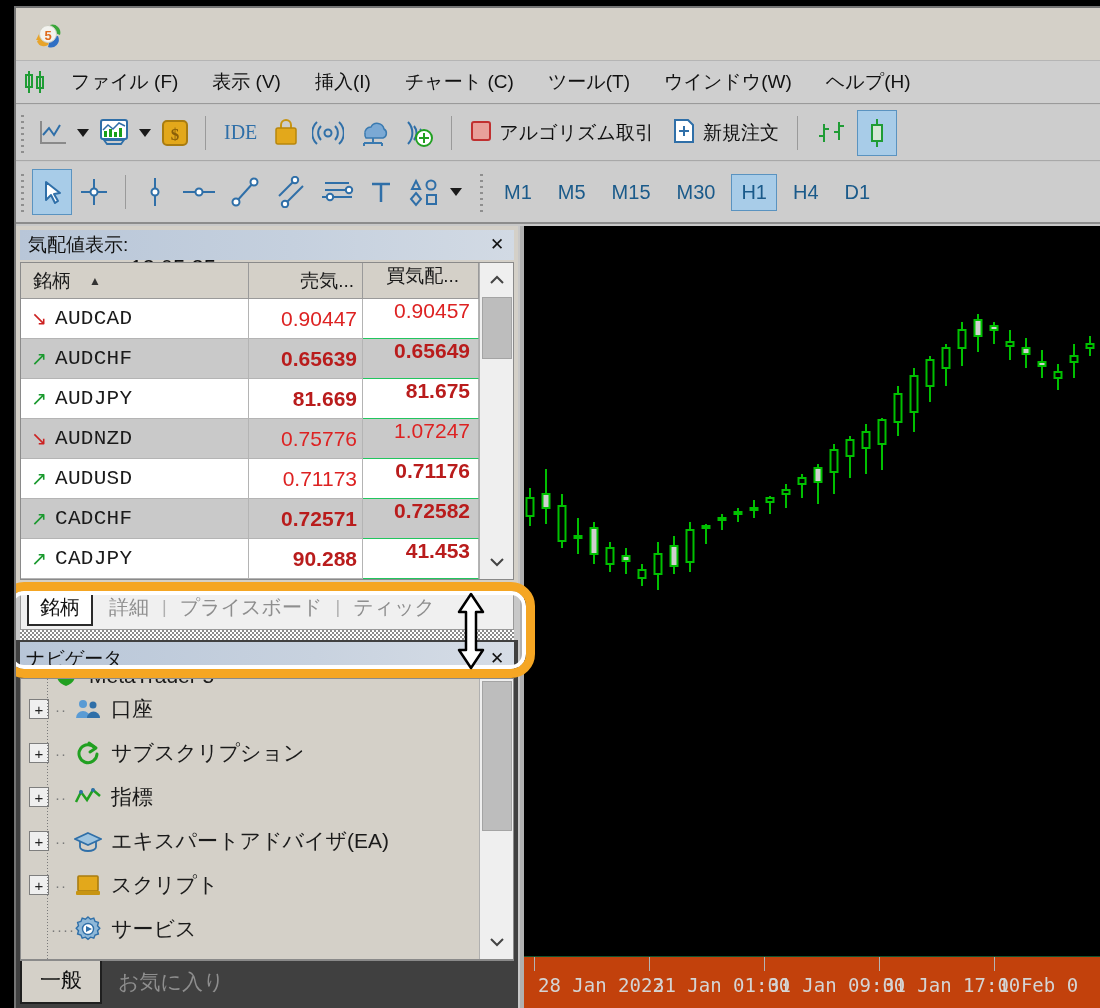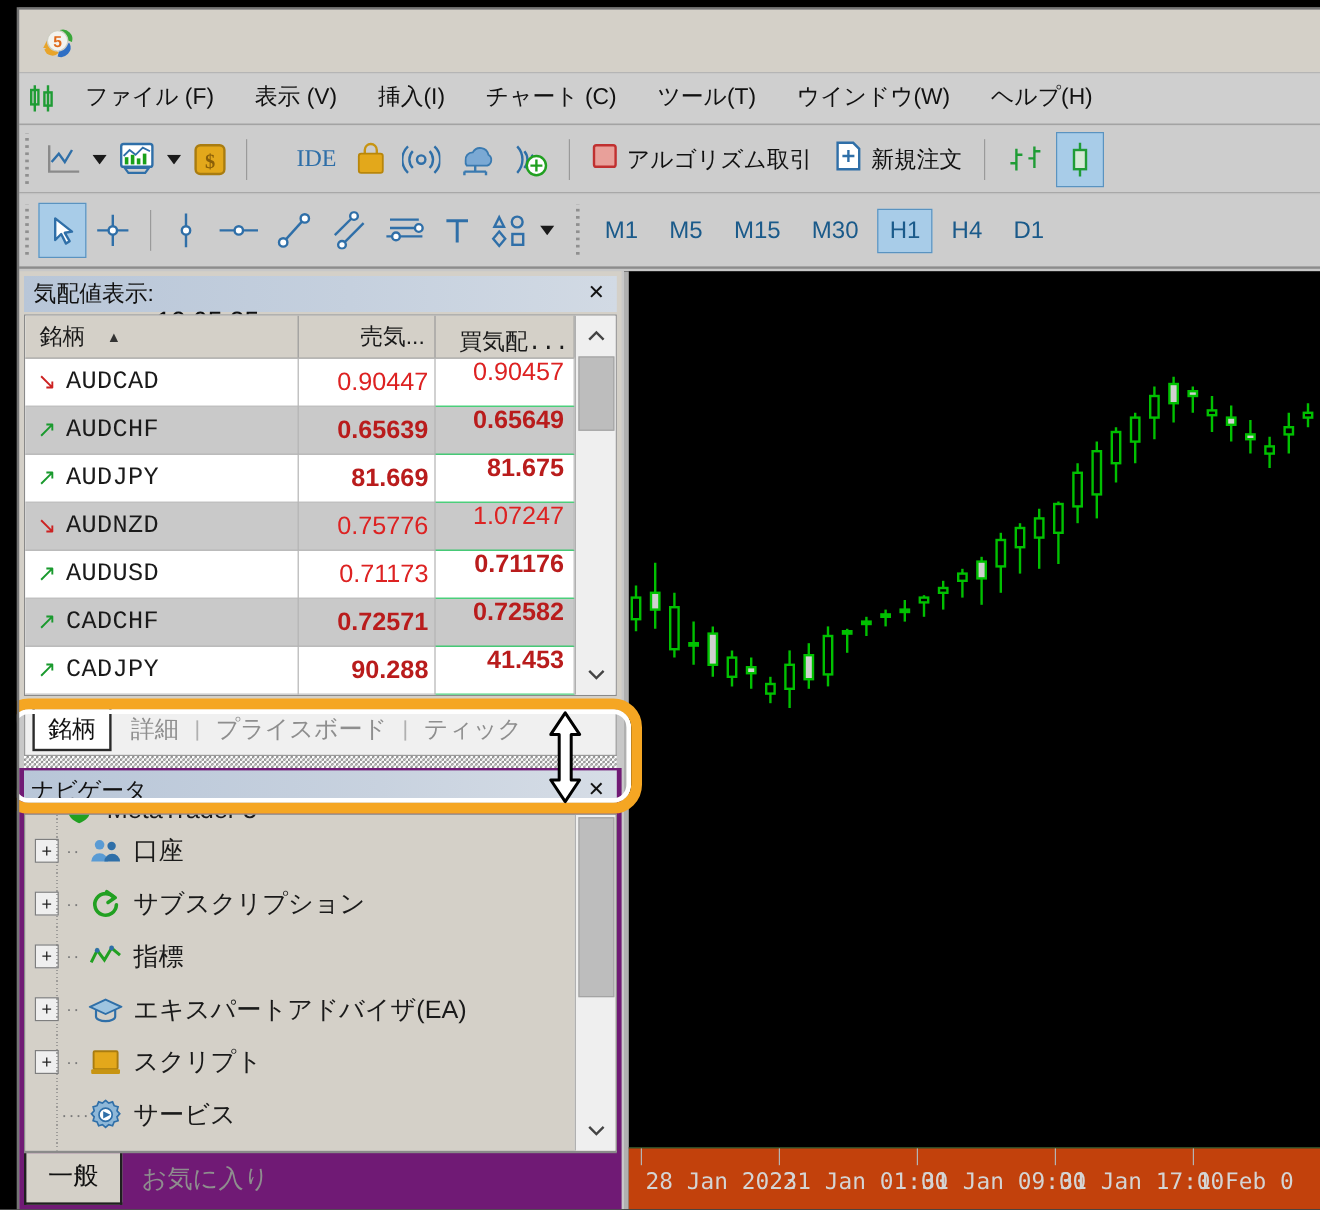--- a/index.html
+++ b/index.html
@@ -104,21 +104,21 @@
   .mw-grid {
     position:absolute; left:4px; top:36px; width:494px; height:318px;
     background:#ffffff; border:1px solid #8a8a8a; overflow:hidden;
   }
   .mw-head {
     display:flex; height:38px; background:#d4d0c8;
     border-bottom:1px solid #9a9a9a;
   }
   .mw-head .c0 { width:228px; border-right:1px solid #9a9a9a; display:flex; align-items:center; padding-left:12px;}
   .mw-head .c1 { width:114px; border-right:1px solid #9a9a9a; display:flex; align-items:center; justify-content:flex-end; padding-right:8px;}
-  .mw-head .c2 { width:116px; border-right:1px solid #9a9a9a; display:flex; align-items:flex-end; justify-content:flex-end; padding-right:4px;font-family:Liberation Mono, monospace;}
+  .mw-head .c2 { width:116px; border-right:1px solid #9a9a9a; display:flex; align-items:flex-start; justify-content:flex-end; padding-right:19px;}
   .mw-head-txt { font-size:19px; color:#1a1a1a; }
   .sort-arrow { margin-left:18px; font-size:12px; color:#333; }
   .mw-row { display:flex; height:40px; align-items:stretch; }
   .mw-row.odd { background:#ffffff; }
   .mw-row.even { background:#c9c9c9; }
   .mw-row .c0 { width:228px; border-right:1px solid #b4b4b4; border-bottom:1px solid #b4b4b4; display:flex; align-items:center; padding-left:10px; }
   .mw-row .c1 { width:114px; border-right:1px solid #b4b4b4; border-bottom:1px solid #b4b4b4; display:flex; align-items:center; justify-content:flex-end; padding-right:5px;}
   .mw-row .c2 { width:116px; border-right:1px solid #b4b4b4; border-bottom:1px solid #22c55e; display:flex; justify-content:flex-end; padding-right:8px;}
   .sym-arrow { font-size:19px; width:24px; display:inline-block; }
   .sym-arrow.up { color:#1a9a2e; }
@@ -156,21 +156,21 @@
       linear-gradient(45deg, #8a8a8a 25%, transparent 25%, transparent 75%, #8a8a8a 75%),
       linear-gradient(45deg, #8a8a8a 25%, #ffffff 25%, #ffffff 75%, #8a8a8a 75%);
     background-size: 4px 4px;
     background-position: 0 0, 2px 2px;
     cursor: ns-resize;
   }
 
   
   .nav-panel {
     position:absolute; left:16px; top:640px; width:502px; height:368px;
-    background:#701a75;
+    background:#404040;
   }
   .nav-title {
     position:relative; height:34px; margin:2px 4px 0 4px;
     background: linear-gradient(to right, #b8c6d8 0%, #c8d2df 60%, #d6dde6 100%);
     display:flex; align-items:center;
   }
   .nav-title-text { font-size:19px; color:#111; padding-left:6px; }
   .nav-close {
     position:absolute; right:6px; top:5px; width:22px; height:22px;
     display:flex; align-items:center; justify-content:center;
@@ -329,21 +329,21 @@
     <div class="tb-btn">
       <svg width="30" height="30" viewBox="0 0 30 30">
         <rect x="3" y="3" width="24" height="24" rx="4" fill="#e3a81b" stroke="#a97c10" stroke-width="2"></rect>
         <text x="15" y="22" font-size="17" font-weight="bold" fill="#8a5f08" text-anchor="middle" font-family="Liberation Serif, serif">$</text>
       </svg>
     </div>
 
     <div class="tb-sep"></div>
 
     <div class="tb-txtbtn">
-      <span style="font-size:20px;color:#2f6fa8;font-family:'Liberation Serif',serif;margin-left:23px;">IDE</span>
+      <span style="font-size:20px;color:#2f6fa8;font-family:'Liberation Serif',serif;">IDE</span>
     </div>
 
     <div class="tb-btn">
       <svg width="28" height="30" viewBox="0 0 28 30">
         <path d="M9 10 v-3 a5 5 0 0 1 10 0 v3" fill="none" stroke="#c79412" stroke-width="2"></path>
         <rect x="4" y="10" width="20" height="16" rx="2" fill="#e3a81b" stroke="#b8860b" stroke-width="1.5"></rect>
       </svg>
     </div>
 
     <div class="tb-btn">

